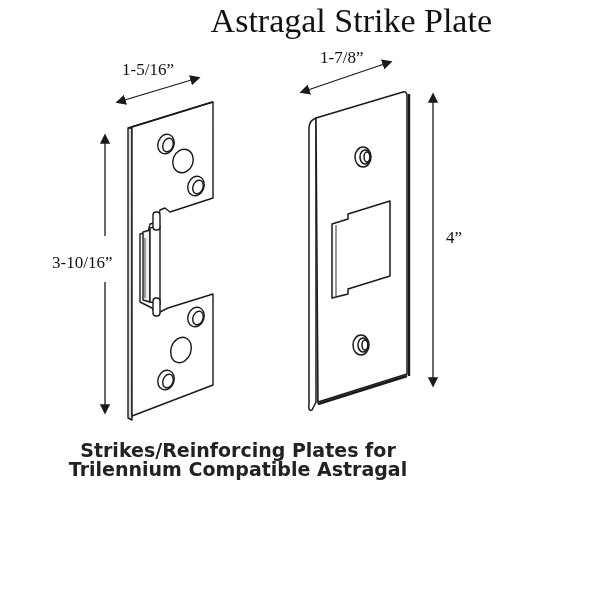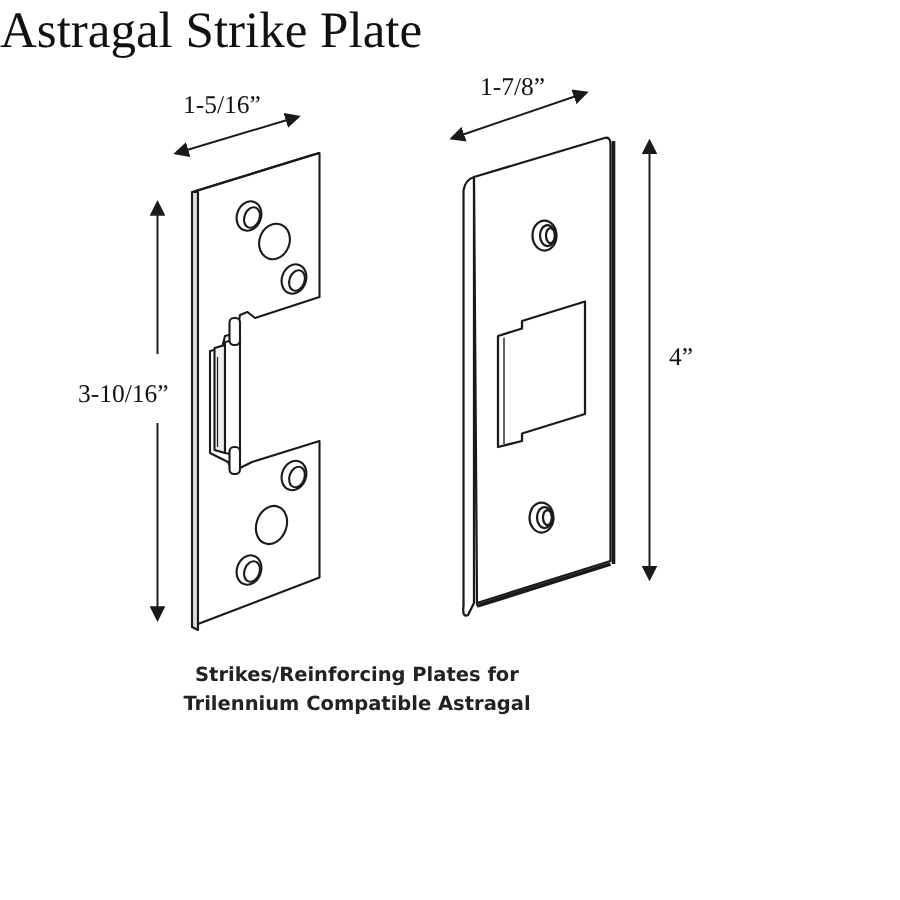--- a/index.html
+++ b/index.html
@@ -1,30 +1,30 @@
 <!DOCTYPE html>
 <html><head>
   <meta charset="utf-8">
   <style>
     html, body { margin: 0; padding: 0; background: #ffffff; }
     body { width: 600px; height: 600px; position: relative; overflow: hidden; }
     .title {
-      position: absolute; left: 0; top: 2px; width: 492px; text-align: left;
+      position: absolute; left: 0; top: 2px; width: 492px; text-align: right;
       font-family: "Liberation Serif", "DejaVu Serif", serif;
       font-size: 34px; color: #111; letter-spacing: 0px;
     }
     .dim-label {
       position: absolute;
       font-family: "Liberation Serif", "DejaVu Serif", serif;
       font-size: 17px; color: #111; white-space: nowrap;
     }
     .caption {
       position: absolute; left: 0; top: 441px; width: 476px; text-align: center;
       font-family: "DejaVu Sans", "Liberation Sans", sans-serif;
-      font-size: 13px; font-weight: bold; color: #222; line-height: 19px;
+      font-size: 19px; font-weight: bold; color: #222; line-height: 19px;
     }
     .caption div { display: block; }
     svg.drawing { position: absolute; left: 0; top: 0; }
   </style>
 </head>
 <body>
 
 <div class="title">Astragal Strike Plate</div>
 
 <div class="dim-label" style="left:122px; top:60px;text-align:center;">1-5/16”</div>

